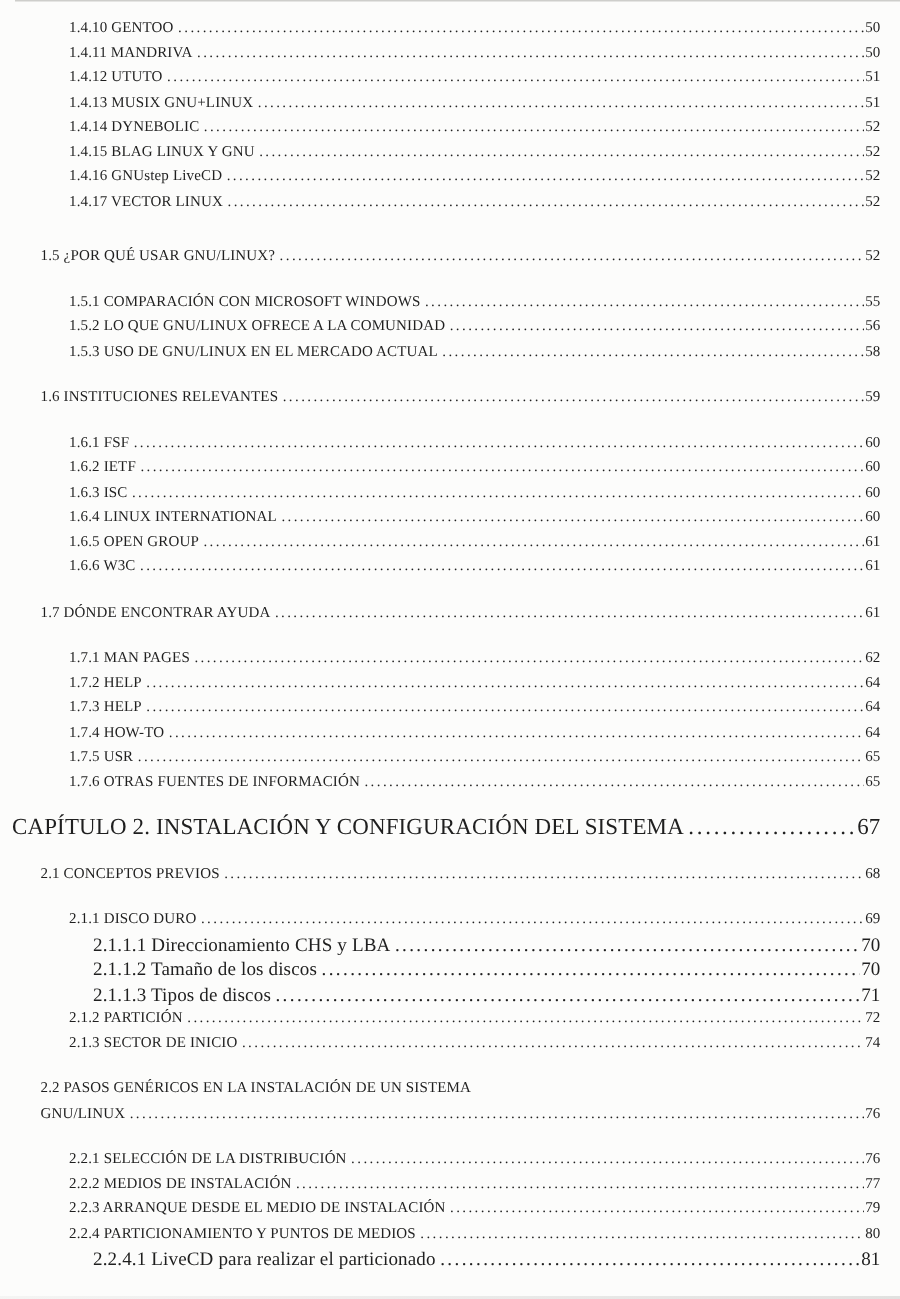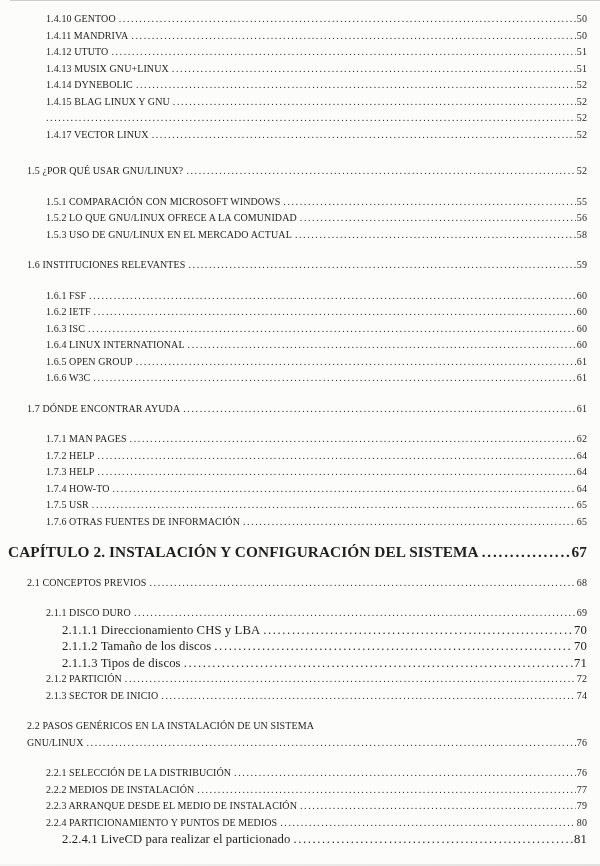--- a/index.html
+++ b/index.html
@@ -33,21 +33,21 @@
   }
   .row {
     display: flex;
     align-items: baseline;
     line-height: 16.5px;
     font-size: 10px;
     letter-spacing: .1px;
   }
   .row.wrap { display: block; }
   .row .line { display: flex; align-items: flex-end; line-height: 16.5px; }
-  .lvl0 { padding-left: 8px;  font-weight: bold; font-size: 15.3px; }
+  .lvl0 { padding-left: 8px;  font-weight: normal; font-size: 15.3px; }
   .lvl1 { padding-left: 27px; }
   .lvl2 { padding-left: 46px; }
   .lvl3 { padding-left: 62px; font-size: 12.7px; }
   .gap-lg { margin-top: 14px; }
   .gap-xl { margin-top: 20px; }
   .t  { white-space: nowrap; padding-right: 3px; }
   .leader {
     flex: 1;
     overflow: hidden;
     white-space: nowrap;
@@ -87,20 +87,21 @@
         <span class="t">1.4.14 DYNEBOLIC</span>
         <span class="leader">....................................................................................................................................................................................................................................................................</span>
         <span class="pg">52</span>
       </div>
       <div class="row lvl2">
         <span class="t">1.4.15 BLAG LINUX Y GNU</span>
         <span class="leader">....................................................................................................................................................................................................................................................................</span>
         <span class="pg">52</span>
       </div>
       <div class="row lvl2">
+        <span class="t">1.4.16 GNUstep LiveCD</span>
         <span class="leader">....................................................................................................................................................................................................................................................................</span>
         <span class="pg">52</span>
       </div>
       <div class="row lvl2">
         <span class="t">1.4.17 VECTOR LINUX</span>
         <span class="leader">....................................................................................................................................................................................................................................................................</span>
         <span class="pg">52</span>
       </div>
       <div class="row lvl1 gap-xl">
         <span class="t">1.5 ¿POR QUÉ USAR GNU/LINUX?</span>

